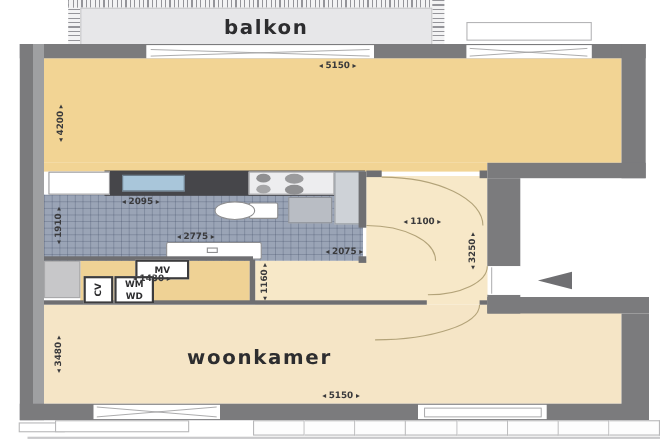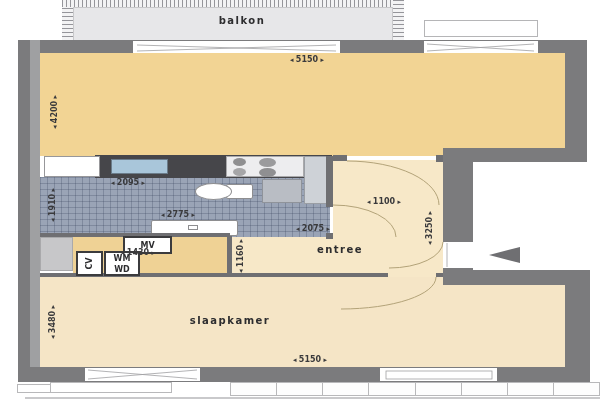--- a/index.html
+++ b/index.html
@@ -14,21 +14,21 @@
   .flr-store{background:#efd295;}
   .flr-bed{background:#f5e5c6;}
   .tiles{background-color:#9aa4b6;
      background-image:linear-gradient(rgba(58,70,96,.28) 1px,transparent 1px),
                       linear-gradient(90deg,rgba(58,70,96,.28) 1px,transparent 1px);
      background-size:7px 6px;}
   .balcony{background:#e7e7e9;border:1px solid #c8c8ca;box-sizing:border-box;}
   .hatch-h{background:repeating-linear-gradient(90deg,#95959a 0 1px,#f3f3f4 1px 4px);}
   .hatch-v{background:repeating-linear-gradient(0deg,#95959a 0 1px,#f3f3f4 1px 4px);}
   .box{background:#ffffff;border:1px solid #8e8e90;box-sizing:border-box;}
-  .rlabel{font-weight:bold;font-size:10px;letter-spacing:1.5px;color:#2d2d2f;
+  .rlabel{font-weight:bold;font-size:18px;letter-spacing:1.5px;color:#2d2d2f;
           text-align:center;white-space:nowrap;}
   .dim,.dimv{font-weight:bold;font-size:8px;color:#3a3a3c;text-align:center;white-space:nowrap;line-height:10px;}
   .dim::before,.dimv::before{content:"◂ ";font-size:7px;}
   .dim::after,.dimv::after{content:" ▸";font-size:7px;}
   .dimv{transform:rotate(-90deg);transform-origin:center center;}
   .ulabel{font-weight:bold;font-size:8px;color:#2d2d2f;text-align:center;line-height:11px;}
   .unitbox{background:#fff;border:2px solid #3b3b3d;box-sizing:border-box;display:flex;
            align-items:center;justify-content:center;flex-direction:column;}
   .walkway{display:flex;}
   .walkway .cell{flex:1;background:#fdfdfd;border:1px solid #b8b8ba;border-left:none;}
@@ -134,22 +134,21 @@
     <line class="winline" x1="427" y1="51" x2="534" y2="44"></line>
     <line class="winline" x1="427" y1="44" x2="534" y2="51"></line>
     <line class="winline" x1="88" y1="370" x2="197" y2="379"></line>
     <line class="winline" x1="88" y1="379" x2="197" y2="370"></line>
     <rect x="386" y="371" width="106" height="8" fill="#ffffff" stroke="#a0a0a2" stroke-width="0.8"></rect>
     <line class="winline" x1="447" y1="243" x2="447" y2="267"></line>
     <polygon points="520,247 520,263 489,255" fill="#6f6f72"></polygon>
   </svg>
 
   <div class="abs rlabel" style="left:192px;top:15px;width:100px">balkon</div>
-  <div class="abs rlabel" style="left:302px;top:244px;width:76px">entree</div>
-  <div class="abs rlabel" style="left:170px;top:315px;width:120px">slaapkamer</div>
+  <div class="abs rlabel" style="left:170px;top:315px;width:120px">woonkamer</div>
 
   <div class="abs dim" style="left:270px;top:55px;width:74px"><span>5150</span></div>
   <div class="abs dim" style="left:88px;top:178px;width:80px"><span>2095</span></div>
   <div class="abs dim" style="left:140px;top:210px;width:76px"><span>2775</span></div>
   <div class="abs dim" style="left:100px;top:248px;width:76px"><span>1430</span></div>
   <div class="abs dim" style="left:346px;top:197px;width:76px"><span>1100</span></div>
   <div class="abs dim" style="left:275px;top:224px;width:76px"><span>2075</span></div>
   <div class="abs dim" style="left:272px;top:355px;width:76px"><span>5150</span></div>
 
   <div class="abs dimv" style="left:27px;top:107px;width:56px;height:10px"><span>4200</span></div>

